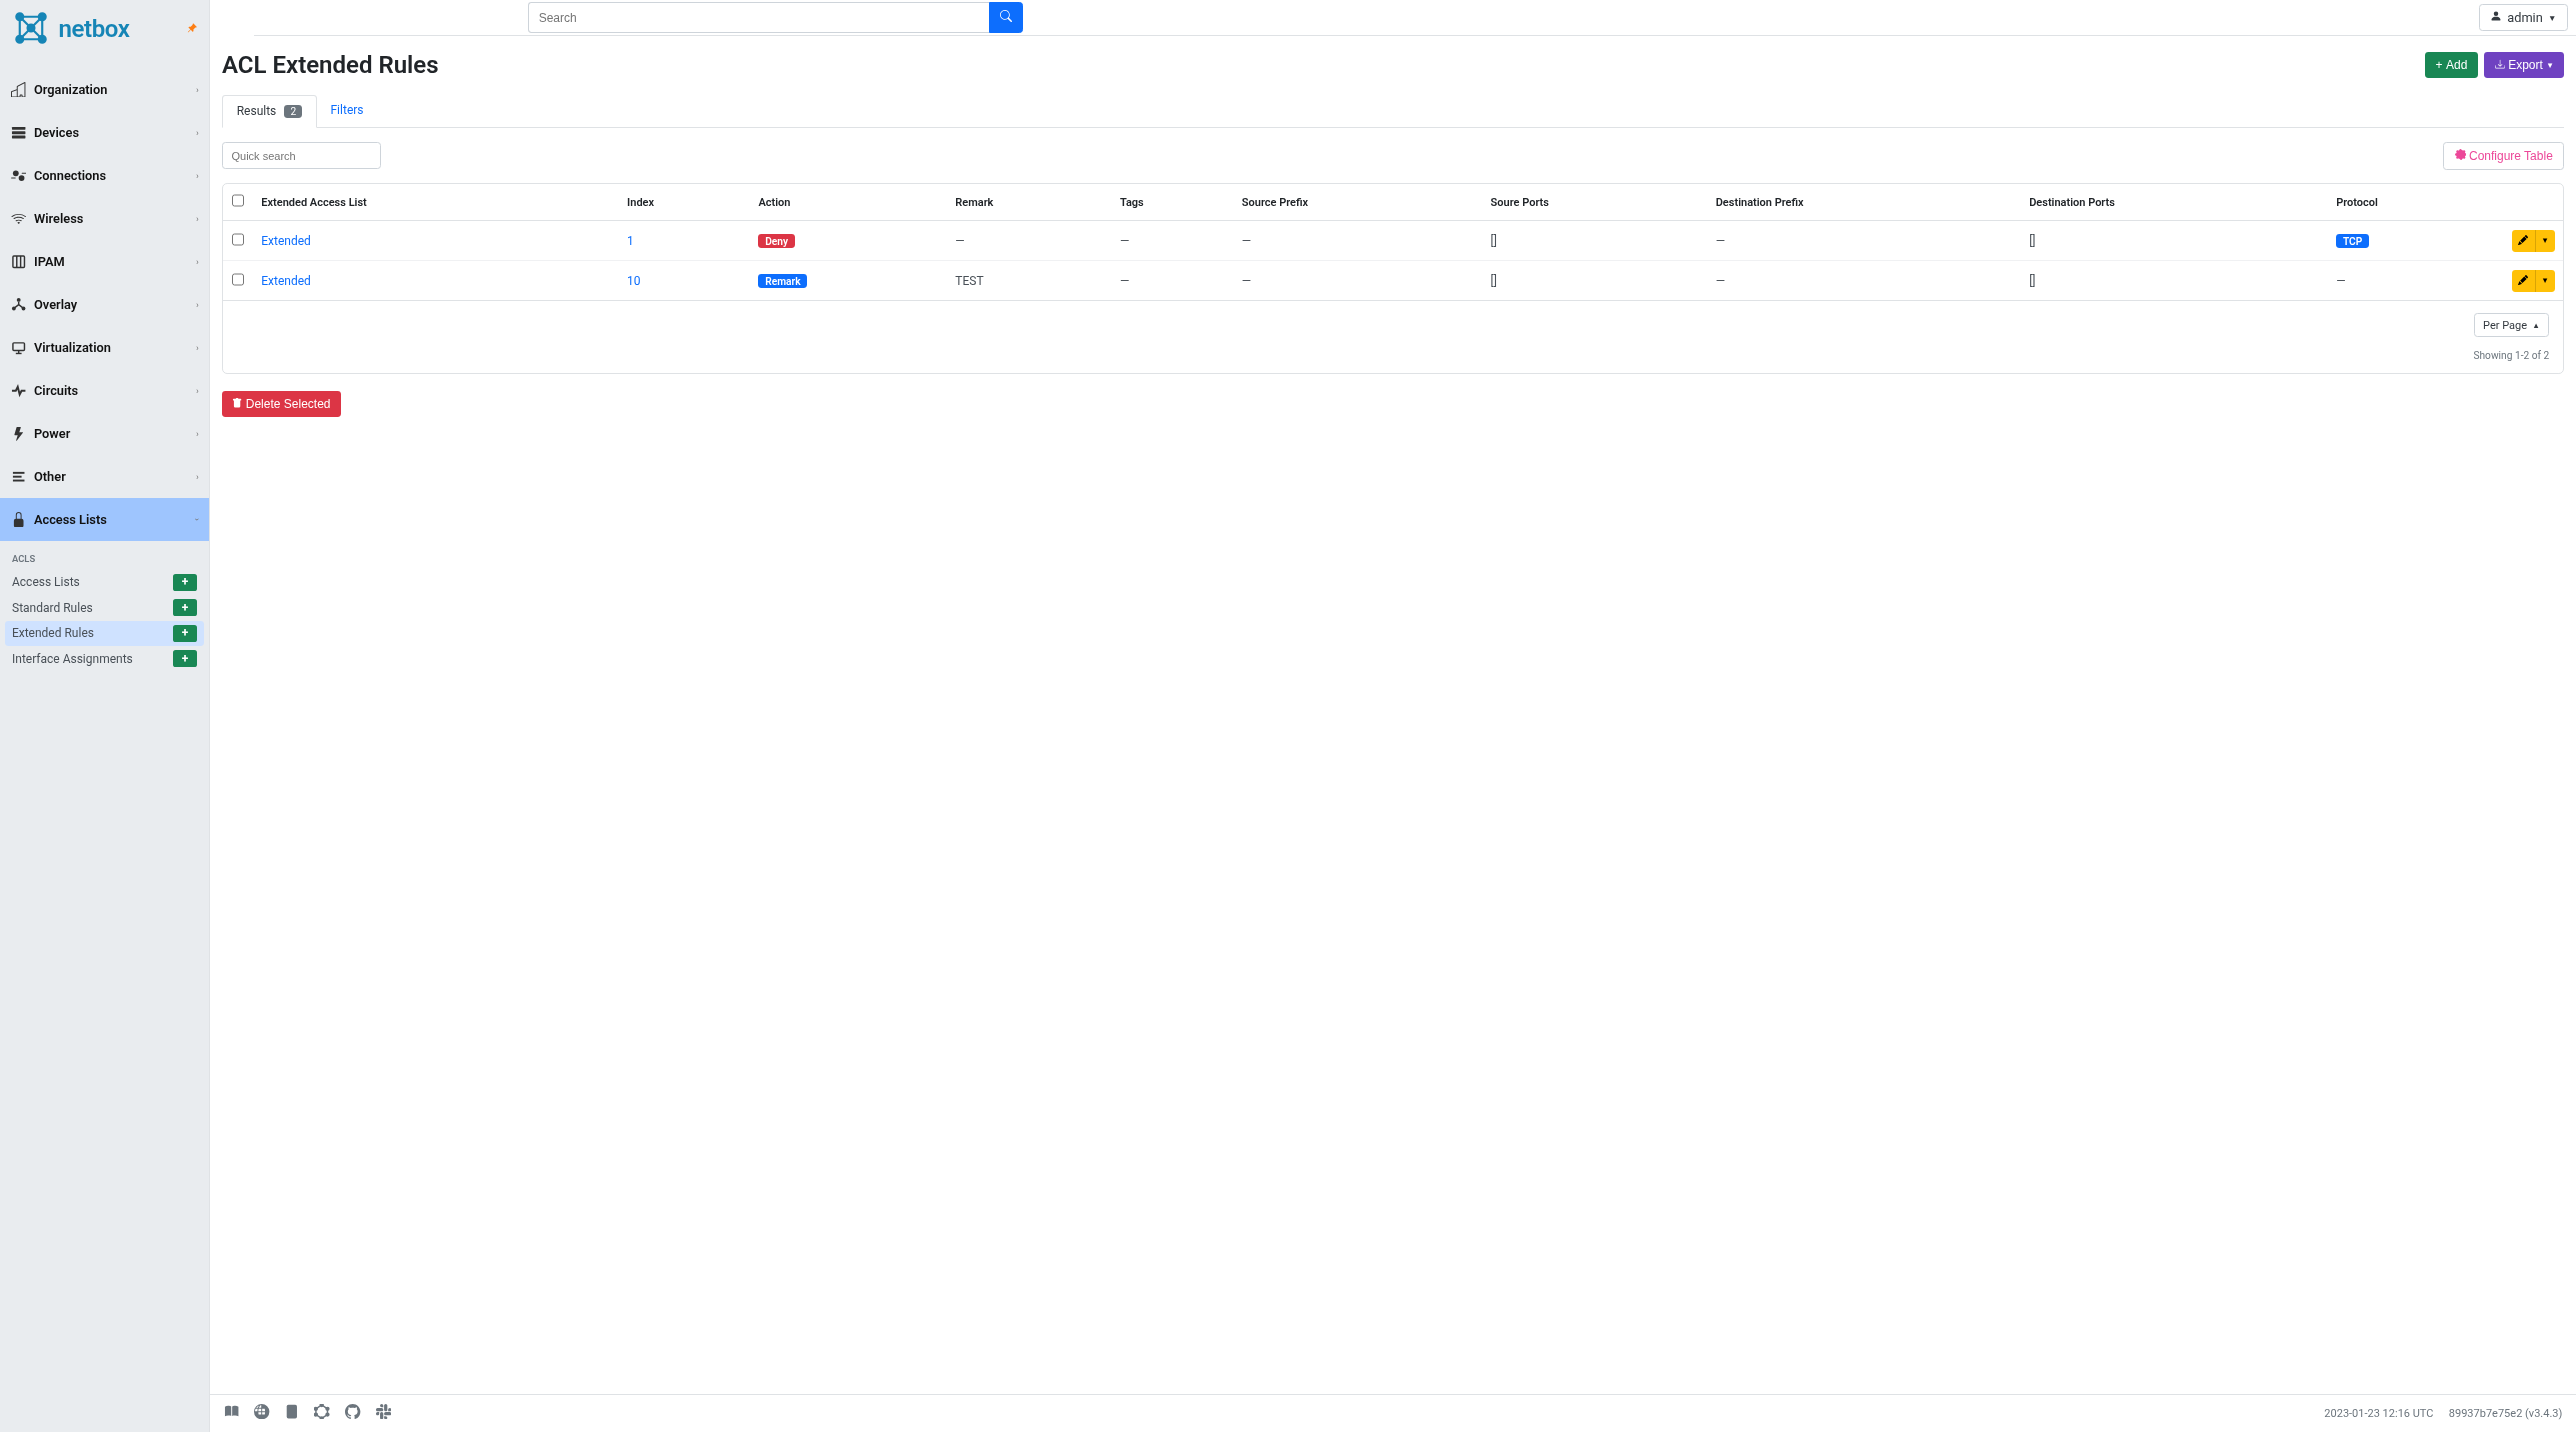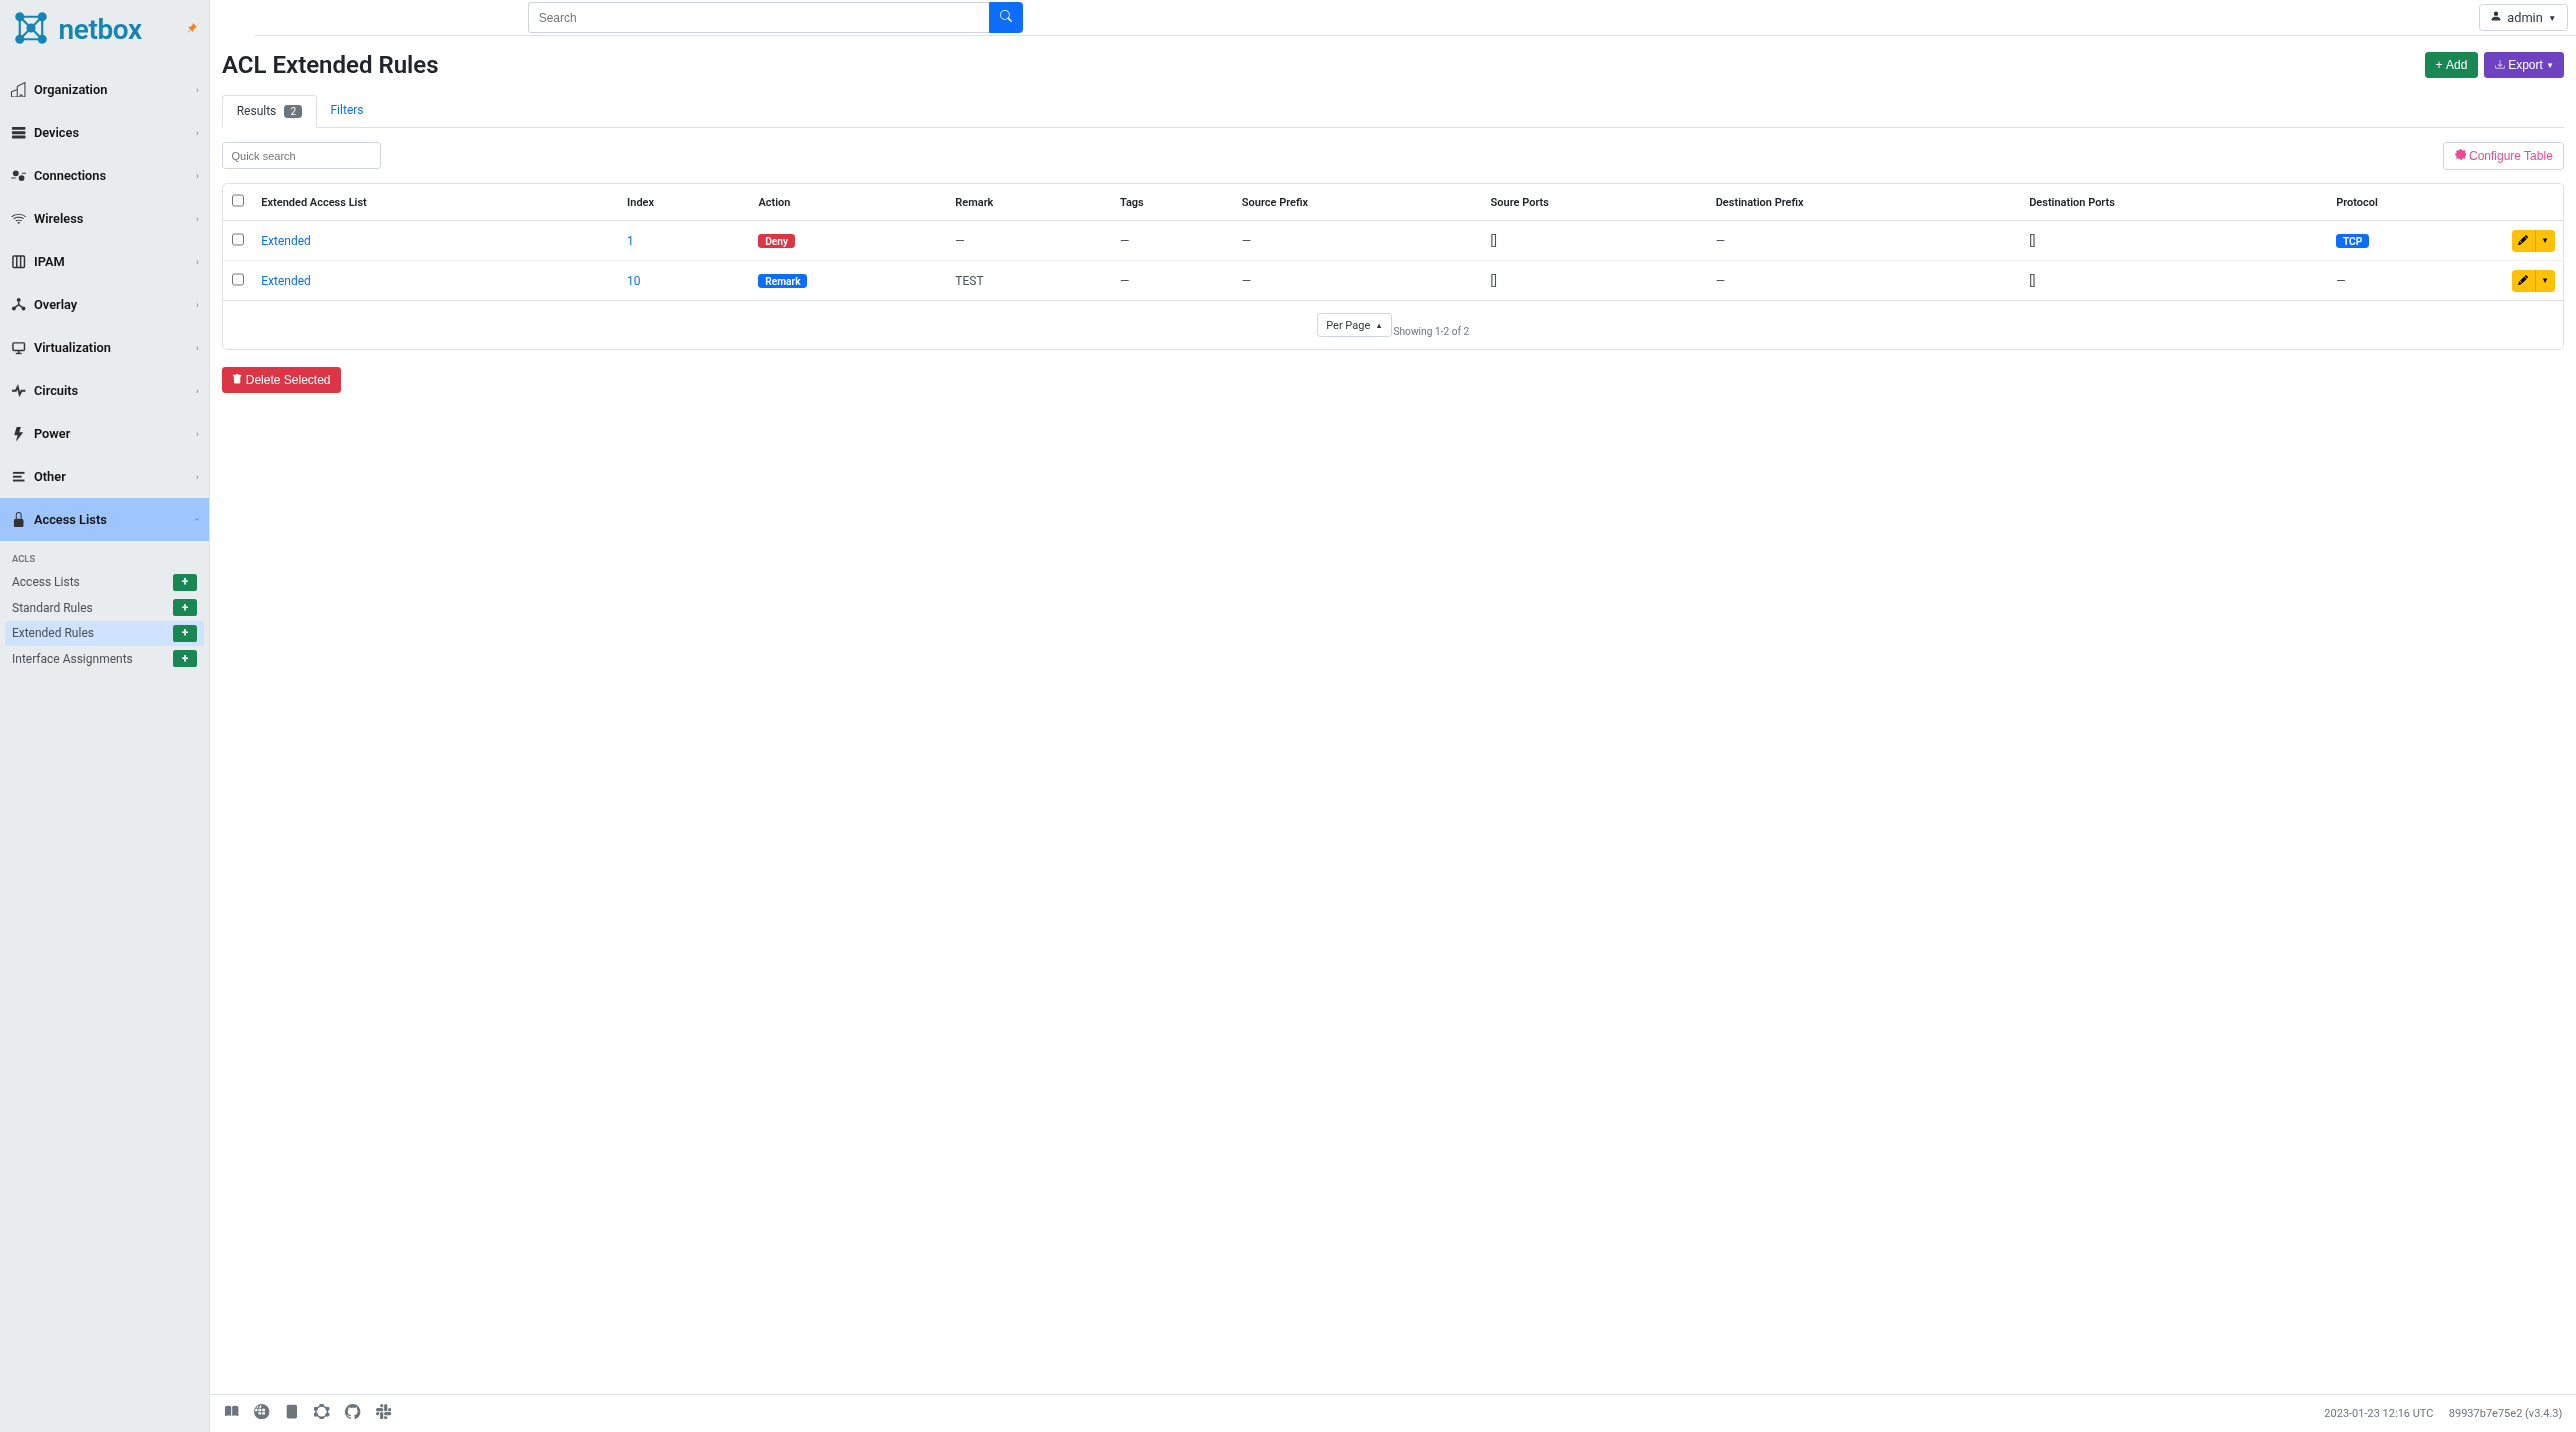--- a/index.html
+++ b/index.html
@@ -23,21 +23,21 @@
     }
     .logo-row {
       display: flex;
       align-items: center;
       padding: 8.5px 12px 6.8px 12px;
       gap: 8.5px;
     }
     .logo-row svg { flex-shrink: 0; }
     .logo-text {
       color: #1685b6;
-      font-size: 28px;
+      font-size: 24px;
       font-weight: 600;
       letter-spacing: -0.4px;
     }
     .pin-btn {
       margin-left: auto;
       color: #fd7e14;
       font-size: 10.2px;
       cursor: pointer;
     }
     .nav { padding-top: 12px; }
@@ -249,23 +249,23 @@
       justify-content: center;
       cursor: pointer;
     }
     .row-action-btn.edit { width: 24px; border-radius: 3.4px 0 0 3.4px; border-right: 0.9px solid rgba(0,0,0,.15); }
     .row-action-btn.drop { width: 19px; border-radius: 0 3.4px 3.4px 0; }
     .card-footer {
       border-top: 0.9px solid #dfe2e5;
       padding: 12px 13.7px;
       display: flex;
       justify-content: center;
-      flex-direction: row;
+      flex-direction: column;
       align-items: flex-end;
-      gap: 1px;
+      gap: 13px;
     }
     .per-page {
       border: 0.9px solid #ced4da;
       border-radius: 3.4px;
       padding: 4.3px 8.5px;
       background: #fff;
       cursor: pointer;
       display: inline-flex;
       align-items: center;
       gap: 5.1px;

